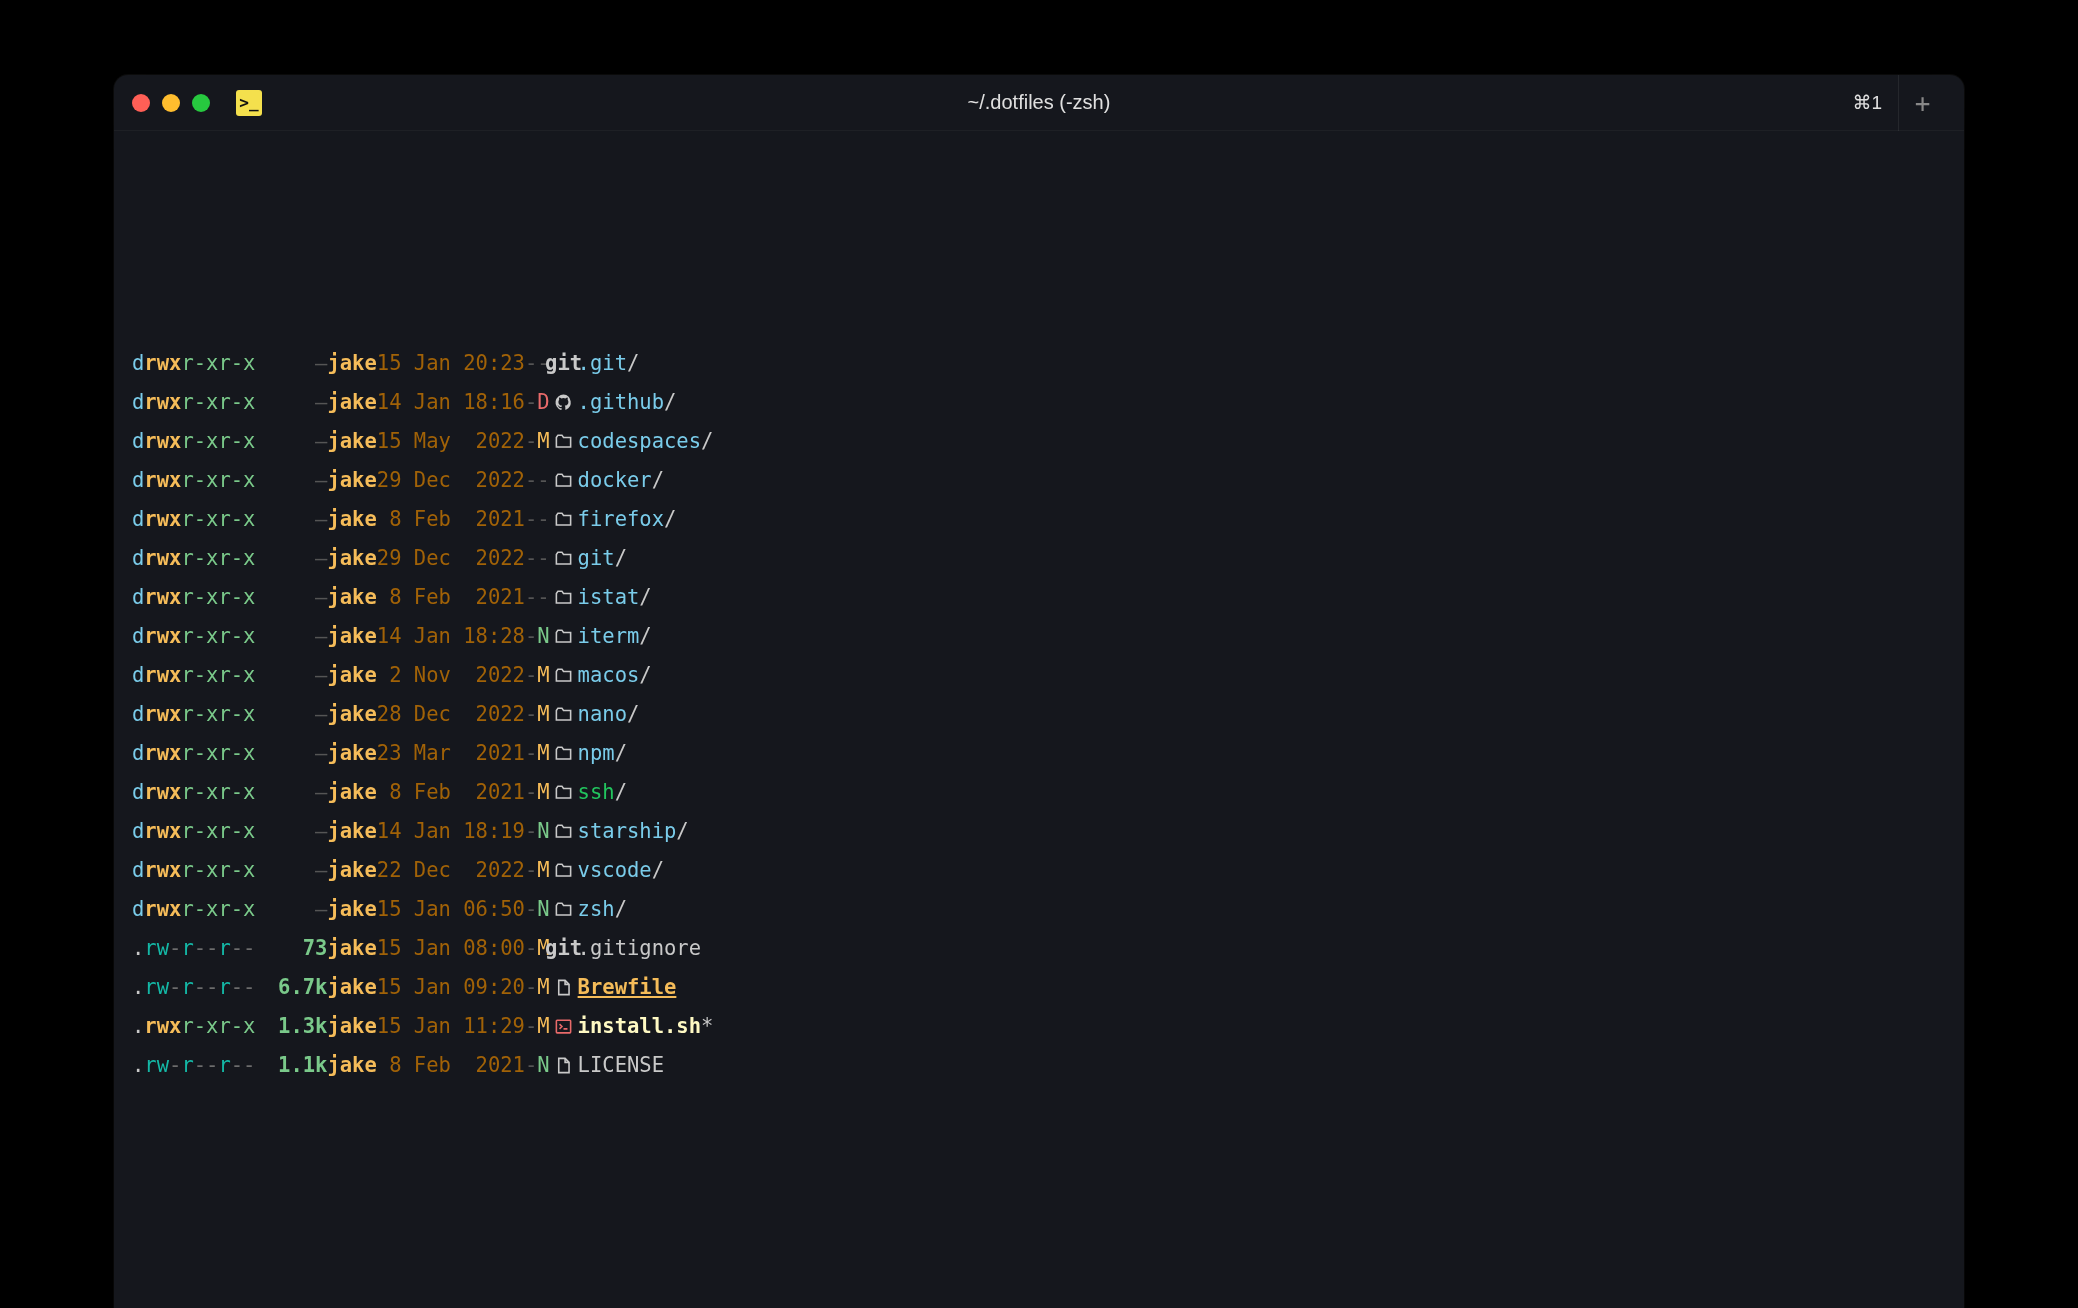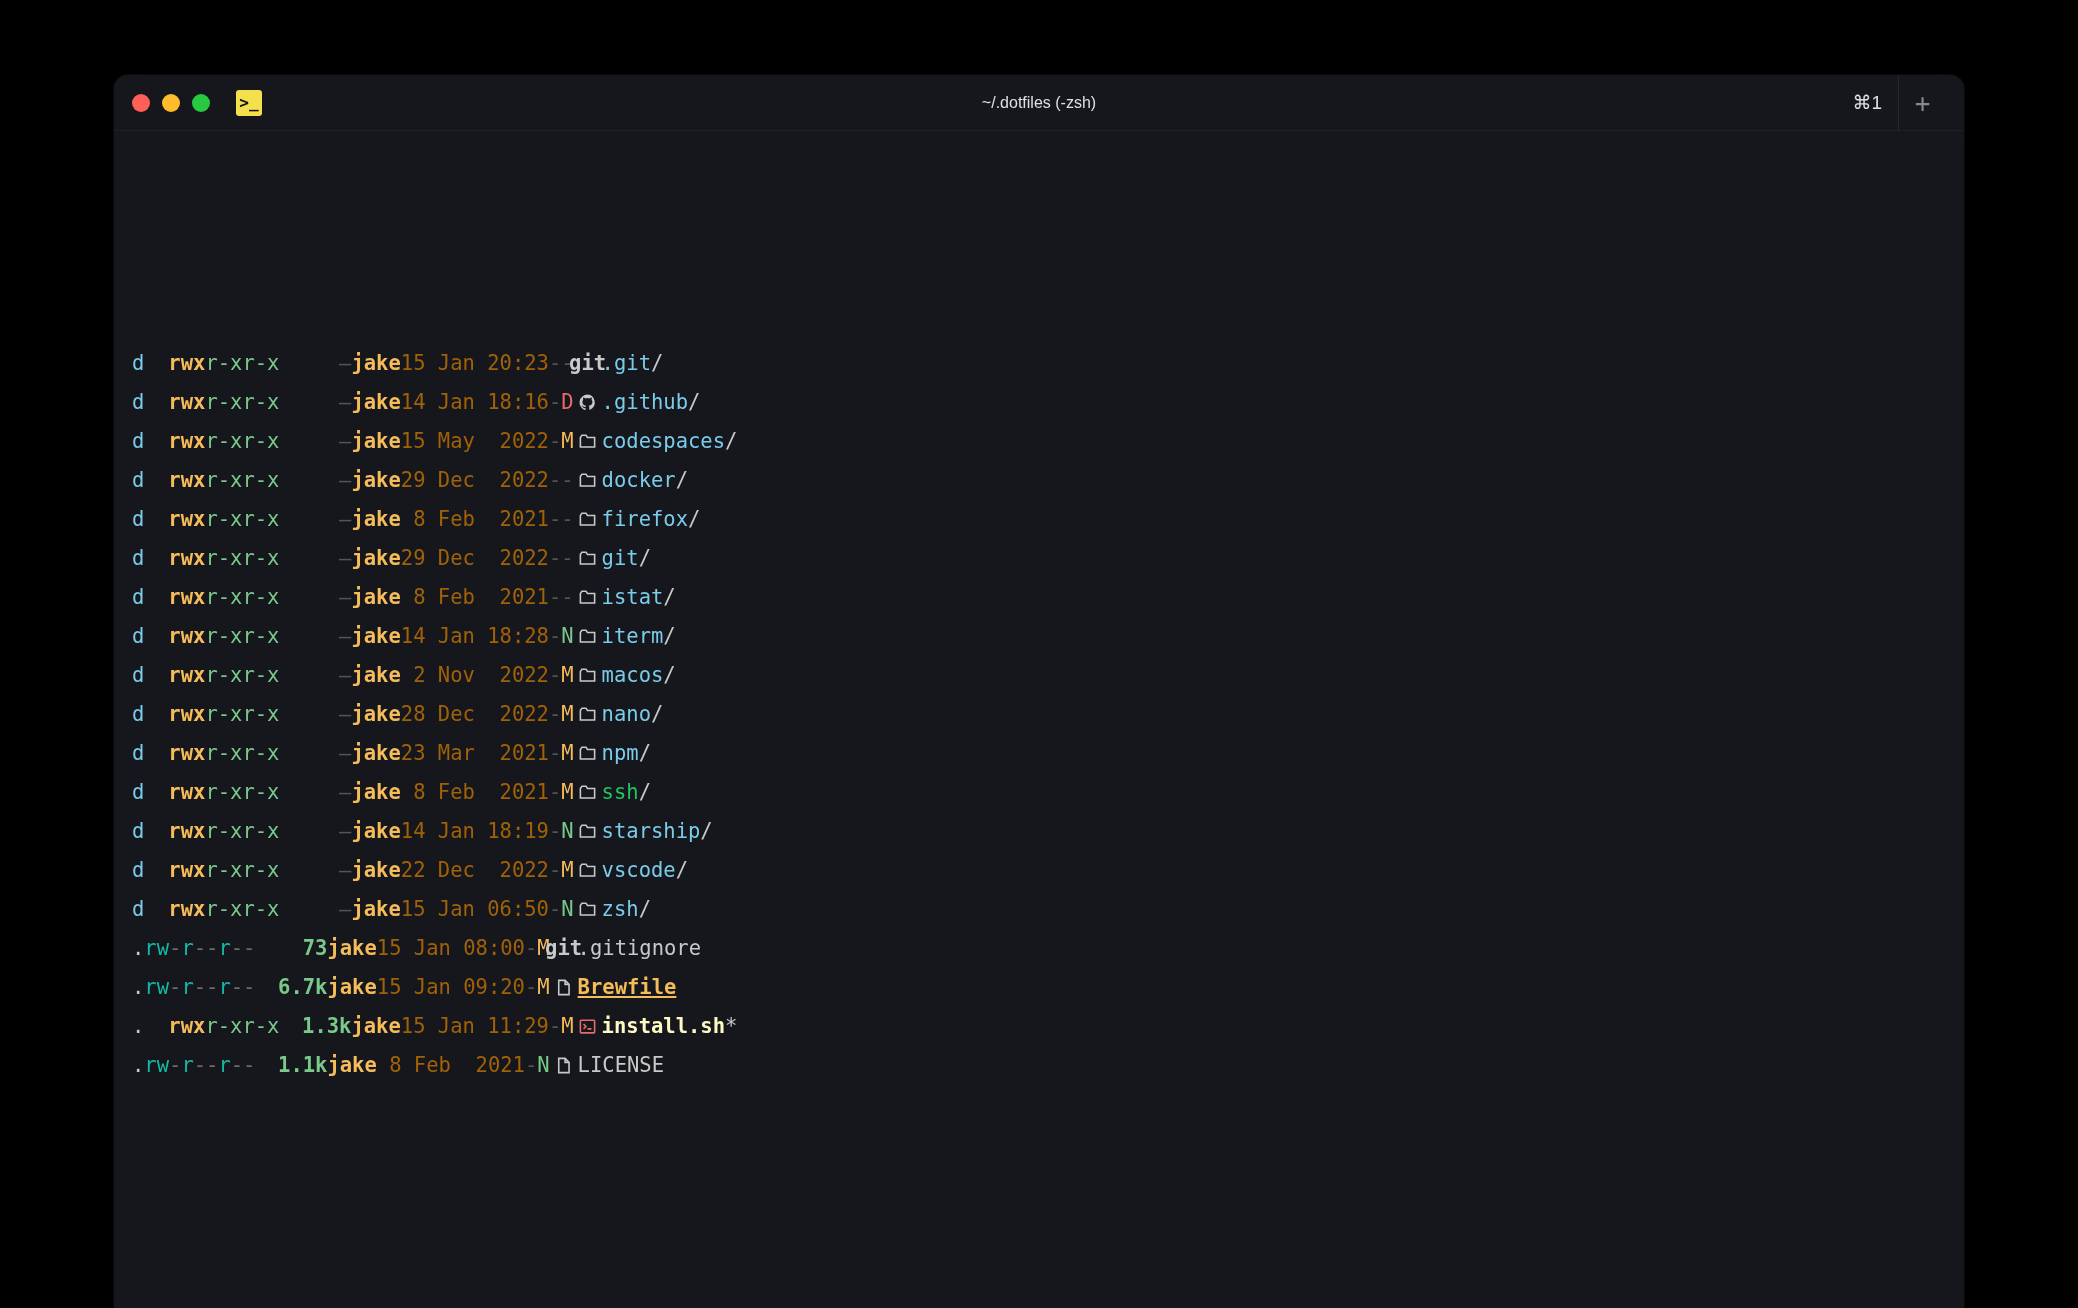--- a/index.html
+++ b/index.html
@@ -39,21 +39,21 @@
     background: #f4e04d;
     border-radius: 3px;
     display: flex; align-items: center; justify-content: center;
     font-size: 16px; color: #111; font-weight: 900;
   }
   .title {
     position: absolute;
     left: 0; right: 0;
     text-align: center;
     color: #e0e0e0;
-    font-size: 16px;
+    font-size: 20px;
     font-family: -apple-system, BlinkMacSystemFont, sans-serif;
     pointer-events: none;
   }
   .title-right {
     margin-left: auto;
     display: flex;
     align-items: center;
     gap: 0;
   }
   .shortcut {
@@ -82,21 +82,21 @@
   .path { color: #7accea; font-weight: 700; }
   .on { color: #e0e0e0; }
   .branch-icon { color: #f97fb5; font-weight: 700; }
   .branch { color: #f97fb5; font-weight: 700; }
   .sync-icon { color: #f5bc59; }
   .dirty { color: #d1736a; font-weight: 700; }
   .chevron { color: #7ac98a; font-weight: 700; }
   .cmd { color: #c9c9c9; }
 
   .perm-d { color: #7accea; }
-  .perm-rwx { color: #f5bc59; font-weight: 700; padding-left: 24px; }
+  .perm-rwx { color: #f5bc59; font-weight: 700; }
   .perm-rx { color: #7ac98a; }
   .perm-dot { color: #c9c9c9; }
   .perm-r { color: #14b8a6; }
   .perm-dash { color: #6d6d6d; }
 
   .size { width: 72px; text-align: right; display: inline-block; color: #7ac98a; font-weight: 700; }
   .size.empty { color: #555; font-weight: 400; }
   .user { color: #f5bc59; font-weight: 700; }
   .date { color: #a16207; }
   .flag-dash { color: #555; }

